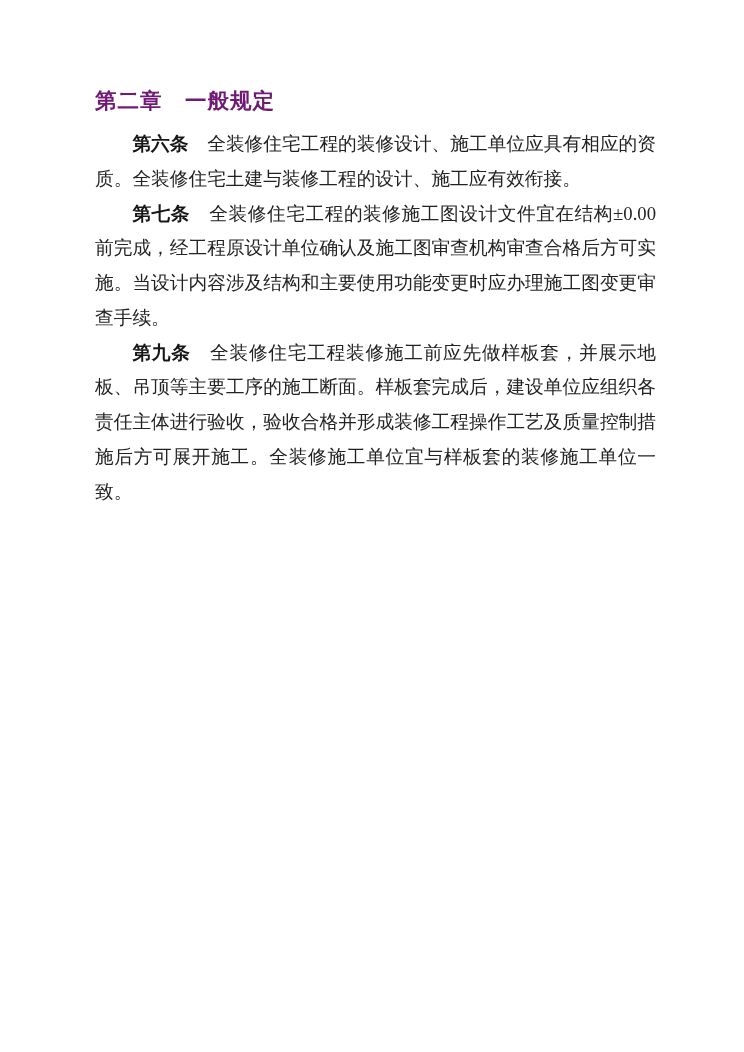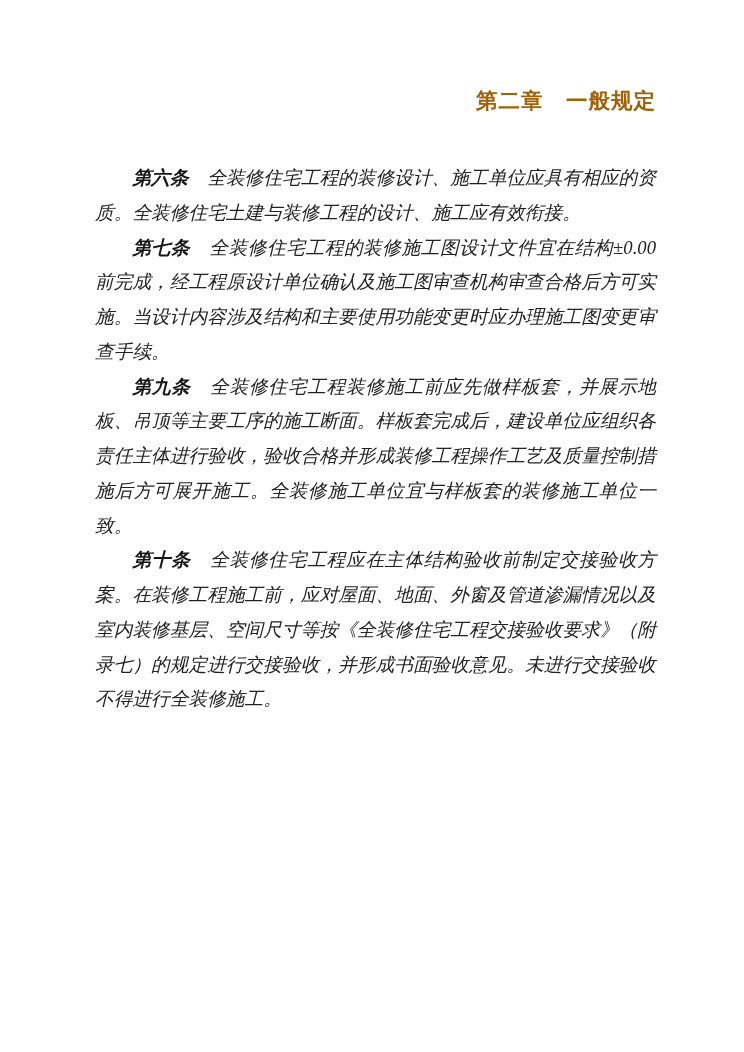--- a/index.html
+++ b/index.html
@@ -16,49 +16,47 @@
     box-sizing: border-box;
     width: 744px;
     height: 1052px;
     padding: 86px 88px 0 95px;
     overflow: hidden;
     background: #ffffff;
   }
   .doc-title {
     font-size: 21.5px;
     font-weight: bold;
-    text-align: right;
-    color: #a16207;
-    margin: 0 0 45px 0;
+    text-align: left;
+    color: #701a75;
+    margin: 0 0 11px 0;
     letter-spacing: 1px;
     line-height: 30px;
   }
   .doc-body {
     width: 561px;
   }
   .para {
     font-size: 18.7px;
     line-height: 34.75px;
     margin: 0;
     color: #222222;
     text-align: justify;
     text-indent: 2em;
     word-break: break-all;
-    font-style: italic;
   }
   .para .article-num {
     font-weight: bold;
     color: #161616;
   }
 </style>
 </head>
 <body>
 
 <div class="page">
   <h1 class="doc-title">第二章　一般规定</h1>
   <div class="doc-body">
 
   <p class="para"><span class="article-num">第六条</span>　<span>全装修住宅工程的装修设计、施工单位应具有相应的资质。全装修住宅土建与装修工程的设计、施工应有效衔接。</span></p>
       <p class="para"><span class="article-num">第七条</span>　<span>全装修住宅工程的装修施工图设计文件宜在结构±0.00前完成，经工程原设计单位确认及施工图审查机构审查合格后方可实施。当设计内容涉及结构和主要使用功能变更时应办理施工图变更审查手续。</span></p>
       <p class="para"><span class="article-num">第九条</span>　<span>全装修住宅工程装修施工前应先做样板套，并展示地板、吊顶等主要工序的施工断面。样板套完成后，建设单位应组织各责任主体进行验收，验收合格并形成装修工程操作工艺及质量控制措施后方可展开施工。全装修施工单位宜与样板套的装修施工单位一致。</span></p>
-      <p class="para"><span class="article-num">第十条</span>　<span>全装修住宅工程应在主体结构验收前制定交接验收方案。在装修工程施工前，应对屋面、地面、外窗及管道渗漏情况以及室内装修基层、空间尺寸等按《全装修住宅工程交接验收要求》（附录七）的规定进行交接验收，并形成书面验收意见。未进行交接验收不得进行全装修施工。</span></p>
     </div>
 </div>
 
 </body></html>

